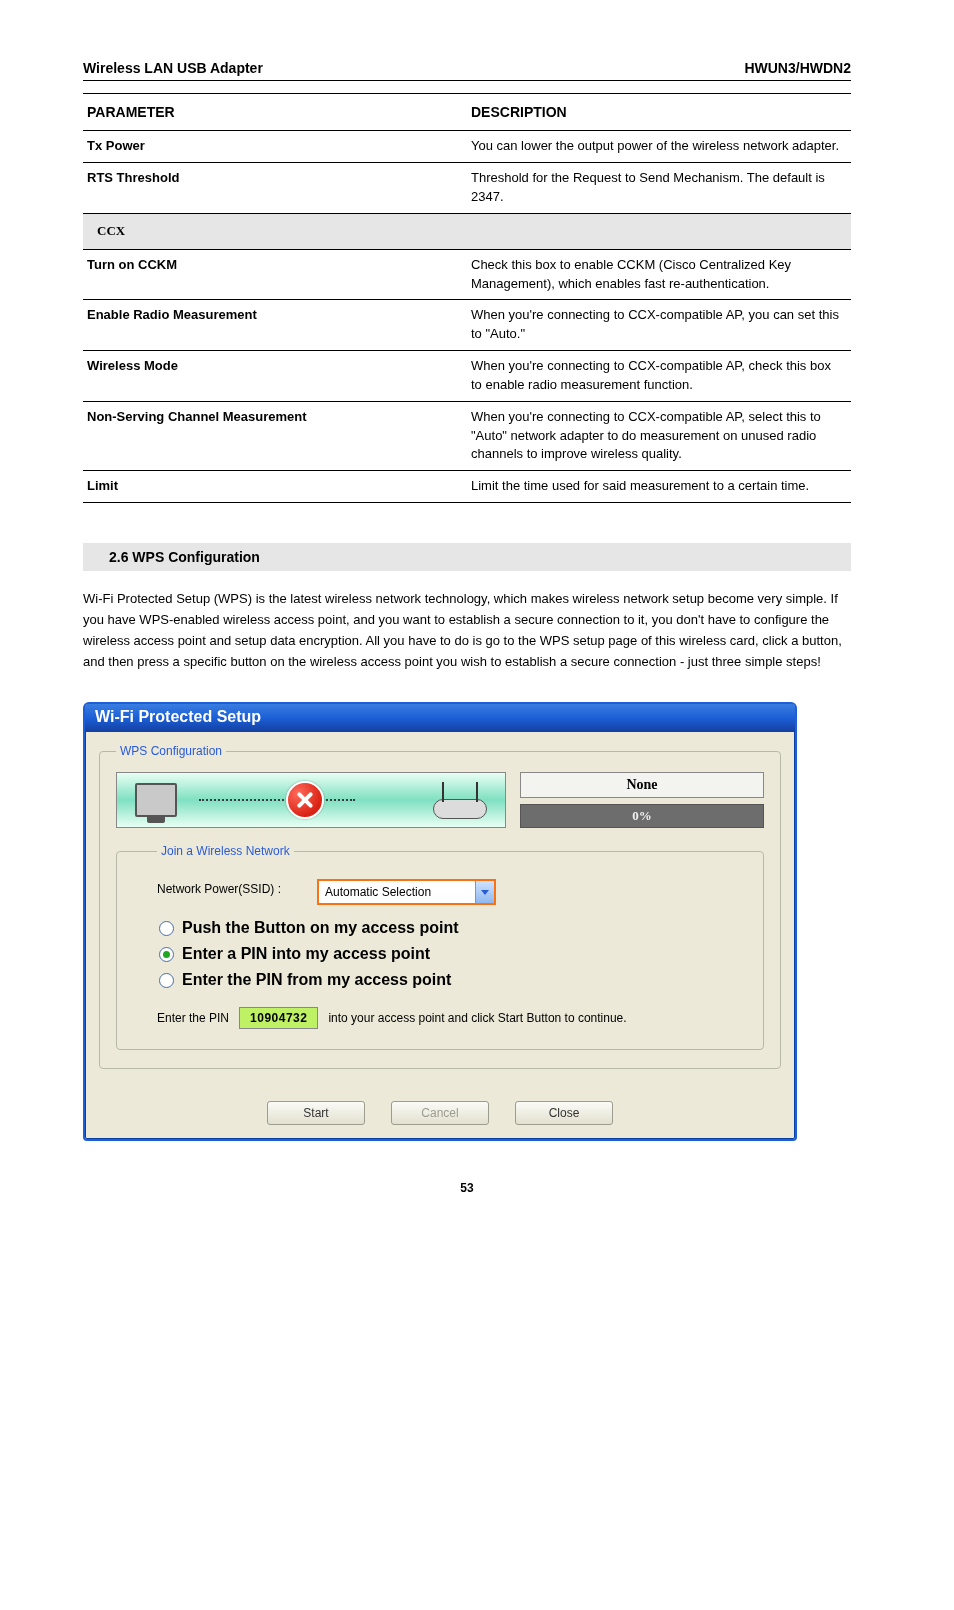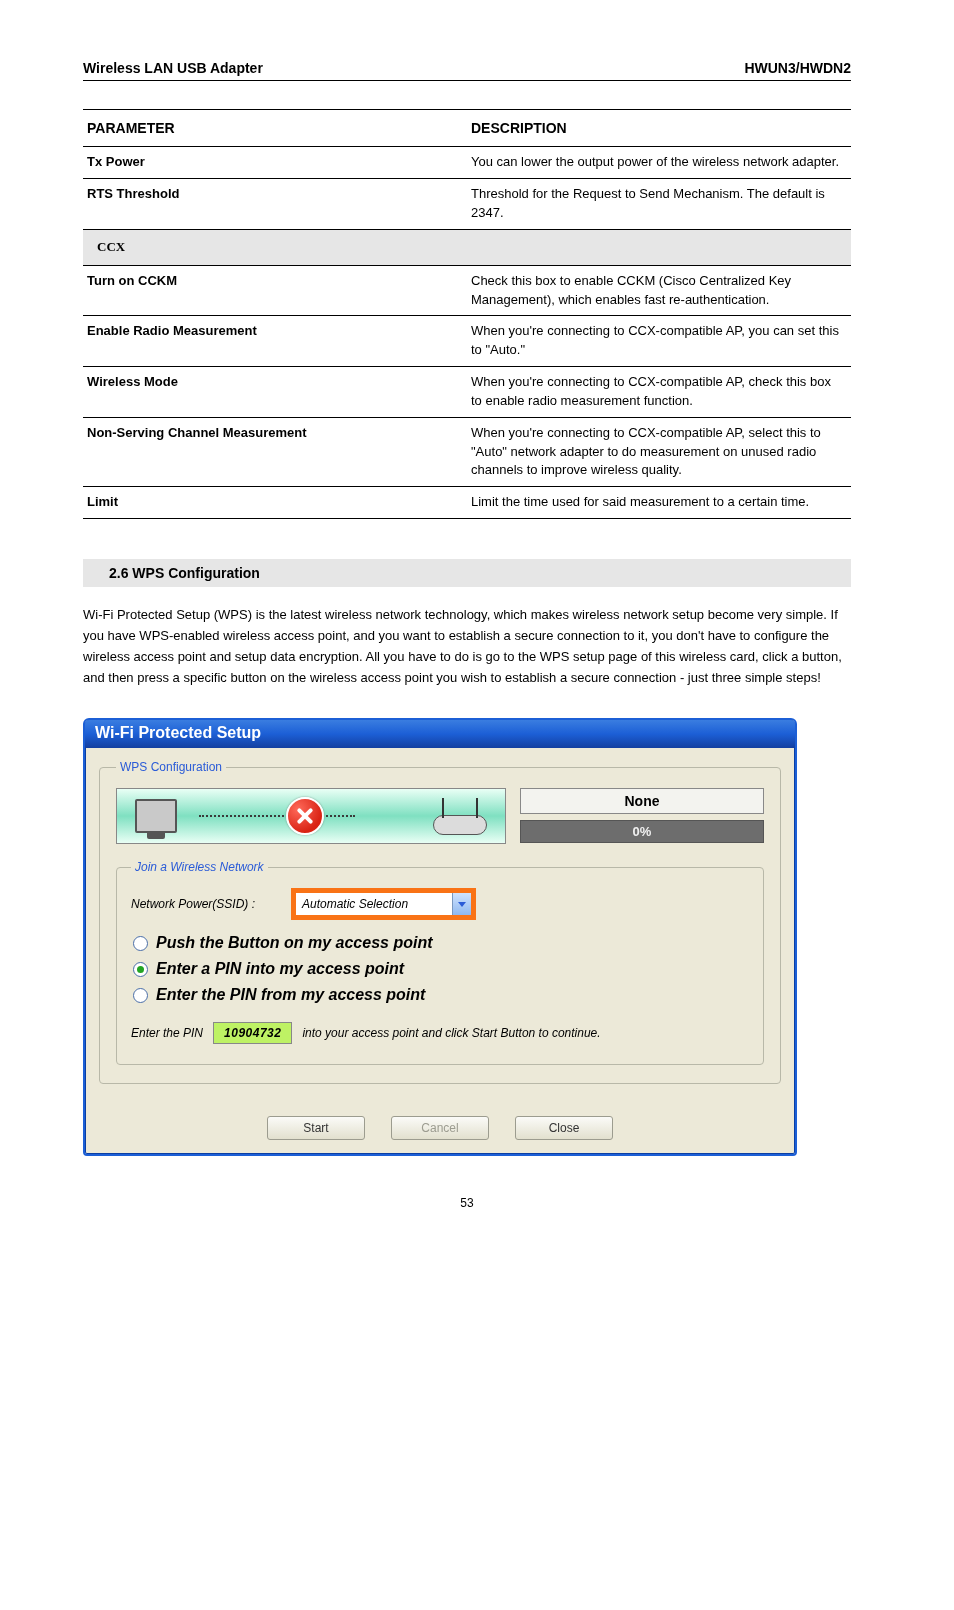--- a/index.html
+++ b/index.html
@@ -23,21 +23,21 @@
   }
   .doc-title-row {
     display: flex;
     justify-content: space-between;
     font-size: 14px;
     font-weight: bold;
   }
   table.info {
     width: 100%;
     border-collapse: collapse;
-    margin-top: 28px;
+    margin-top: 12px;
   }
   table.info th, table.info td {
     border-top: 1px solid #000;
     border-bottom: 1px solid #000;
     padding: 6px 8px 6px 4px;
     text-align: left;
     vertical-align: top;
     font-size: 13px;
     line-height: 1.45;
   }
@@ -102,20 +102,21 @@
   fieldset.wps > legend {
     color: #2a5bd7;
     padding: 0 4px;
     font-size: 12px;
   }
   .status-row {
     display: flex;
     align-items: flex-start;
     gap: 14px;
     margin-bottom: 16px;
+    font-family: Liberation Serif, serif;
   }
   .status-graphic {
     flex: 0 0 390px;
     height: 56px;
     border: 1px solid #888;
     background: linear-gradient(to bottom, #e9fff5 0%, #7fe0c1 50%, #e9fff5 100%);
     display: flex;
     align-items: center;
     justify-content: space-between;
     padding: 0 18px;
@@ -202,47 +203,47 @@
     text-align: center;
     font-weight: bold;
     font-size: 13px;
     padding: 3px 0;
   }
 
   fieldset.join {
     border: 1px solid #b8b8a8;
     border-radius: 4px;
     margin: 0;
-    padding: 14px 22px 20px 14px;
-    font-style: italic;
+    padding: 14px 22px 20px 40px;
   }
   fieldset.join > legend {
     color: #2a5bd7;
     padding: 0 4px;
     font-size: 12px;
   }
   .row {
     display: flex;
     align-items: center;
     gap: 10px;
     margin-bottom: 14px;
     font-size: 12px;
   }
   .row label.lbl {
     width: 150px;
   }
   .combo {
     display: inline-flex;
     align-items: center;
-    border: 5px solid #f97316;
+    border: 2px solid #f97316;
     background: #fff;
     height: 22px;
     width: 175px;
     position: relative;
     font-size: 12px;
+    margin-top: 7px;
   }
   .combo .combo-text {
     padding: 0 6px;
     flex: 1;
   }
   .combo .combo-btn {
     width: 18px; height: 100%;
     background: linear-gradient(to bottom, #cfe3ff, #8fb8ef);
     border-left: 1px solid #7a98bf;
     display: flex;
@@ -308,20 +309,21 @@
     color: #333;
   }
   .dlg-buttons button.disabled {
     color: #9c9c90;
   }
 
   .page-num {
     text-align: center;
     margin-top: 40px;
     font-size: 12px;
+    font-weight: bold;
   }
 </style>
 </head>
 <body>
 
 <div class="page">
 
   <div class="doc-title">
     <div class="doc-title-row">
       <span>Wireless LAN USB Adapter</span>

